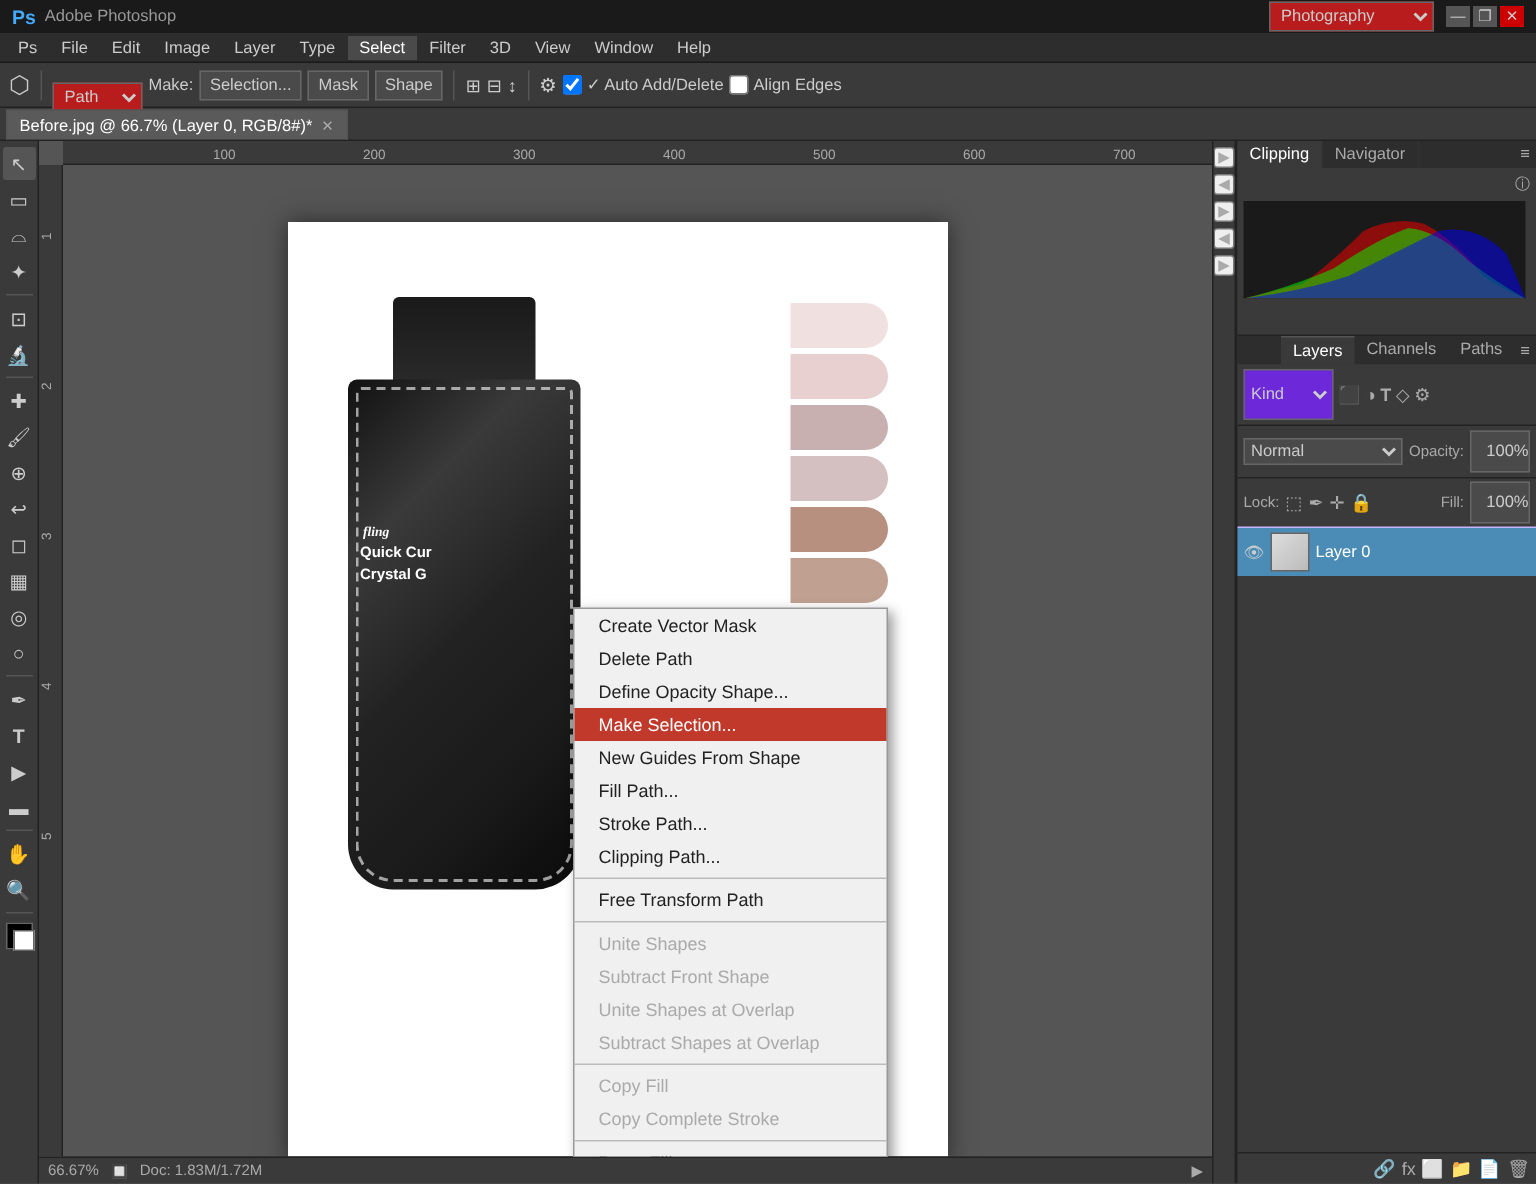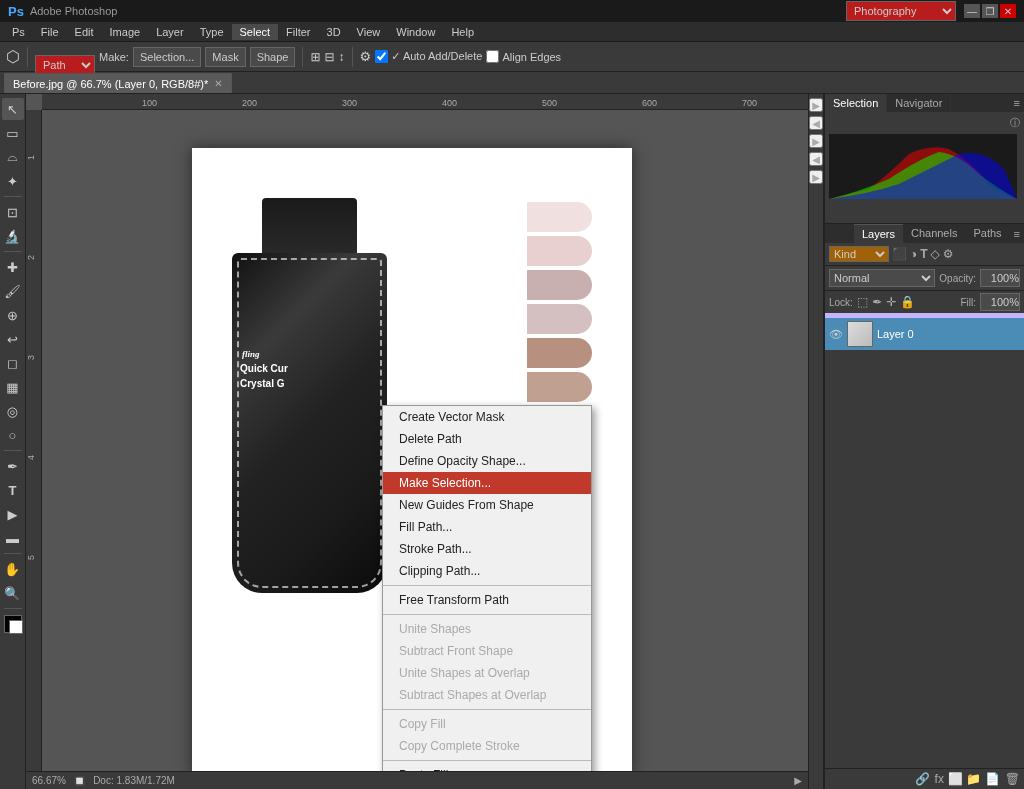--- a/index.html
+++ b/index.html
@@ -53,25 +53,25 @@
     .htab { padding: 3px 8px; font-size: 11px; color: #aaa; cursor: pointer; border-right: 1px solid #333; }
     .htab.active { color: #fff; background: #3a3a3a; }
     #histogram-body { padding: 4px; height: 108px; background: #3a3a3a; }
 
     #layers-panel { flex: 1; display: flex; flex-direction: column; }
     #layers-tabs { display: flex; background: #2d2d2d; align-items: center; justify-content: flex-end; }
     #layers-tabs .ltabs { display: flex; }
     .ltab { padding: 3px 8px; font-size: 11px; color: #aaa; cursor: pointer; }
     .ltab.active { color: #fff; background: #3a3a3a; border-top: 1px solid #555; }
     #layers-toolbar { padding: 3px 4px; display: flex; gap: 3px; align-items: center; background: #3a3a3a; border-bottom: 1px solid #222; }
-    .layers-select { background: #a16207; border: 1px solid #666; color: #ccc; font-size: 11px; height: 16px; }
+    .layers-select { background: #6d28d9; border: 1px solid #666; color: #ccc; font-size: 11px; height: 34px; }
     #blend-bar { display: flex; align-items: center; gap: 4px; padding: 3px 4px; border-bottom: 1px solid #222; }
     .blend-select { background: #4a4a4a; border: 1px solid #666; color: #ccc; font-size: 11px; height: 18px; flex: 1; }
-    .opacity-field { background: #4a4a4a; border: 1px solid #666; color: #ccc; font-size: 11px; height: 18px; width: 40px; text-align: right; }
-    #lock-bar { display: flex; align-items: center; gap: 4px; padding: 2px 4px; border-bottom: 5px solid #c4b5fd; }
+    .opacity-field { background: #4a4a4a; border: 1px solid #666; color: #ccc; font-size: 11px; height: 28px; width: 40px; text-align: right; }
+    #lock-bar { display: flex; align-items: center; gap: 4px; padding: 2px 4px; border-bottom: 1px solid #c4b5fd; }
     #layer-item { display: flex; align-items: center; gap: 4px; padding: 3px 4px; background: #4a8cb5; cursor: pointer; }
     .layer-eye { font-size: 11px; color: #ccc; }
     .layer-thumb { width: 26px; height: 26px; background: #888; border: 1px solid #666; }
     .layer-name { color: #fff; font-size: 11px; }
     #layers-bottom { display: flex; align-items: center; justify-content: flex-end; padding: 3px 4px; gap: 4px; border-top: 1px solid #222; margin-top: auto; }
     .lb-icon { font-size: 12px; color: #aaa; cursor: pointer; }
 
     
     #mini-panel { width: 16px; background: #3a3a3a; border-left: 1px solid #222; border-right: 1px solid #222; display: flex; flex-direction: column; align-items: center; padding-top: 4px; gap: 4px; }
     .mini-btn { width: 14px; height: 14px; color: #aaa; font-size: 10px; display: flex; align-items: center; justify-content: center; cursor: pointer; }
@@ -284,21 +284,21 @@
     <button class="mini-btn">◀</button>
     <button class="mini-btn">▶</button>
     <button class="mini-btn">◀</button>
     <button class="mini-btn">▶</button>
   </div>
 
   <div id="right-panels">
 
     <div id="histogram-panel">
       <div id="histogram-tabs">
-        <span class="htab active">Selection</span>
+        <span class="htab active">Clipping</span>
         <span class="htab">Navigator</span>
         <span style="margin-left:auto;padding:3px 4px;color:#aaa;font-size:11px;cursor:pointer;">≡</span>
       </div>
       <div id="histogram-body">
         
         <div style="display:flex;justify-content:flex-end;margin-bottom:4px;">
           <span style="color:#aaa;font-size:10px;">ⓘ</span>
         </div>
         <svg width="188" height="65" style="background:#1a1a1a;">
 

